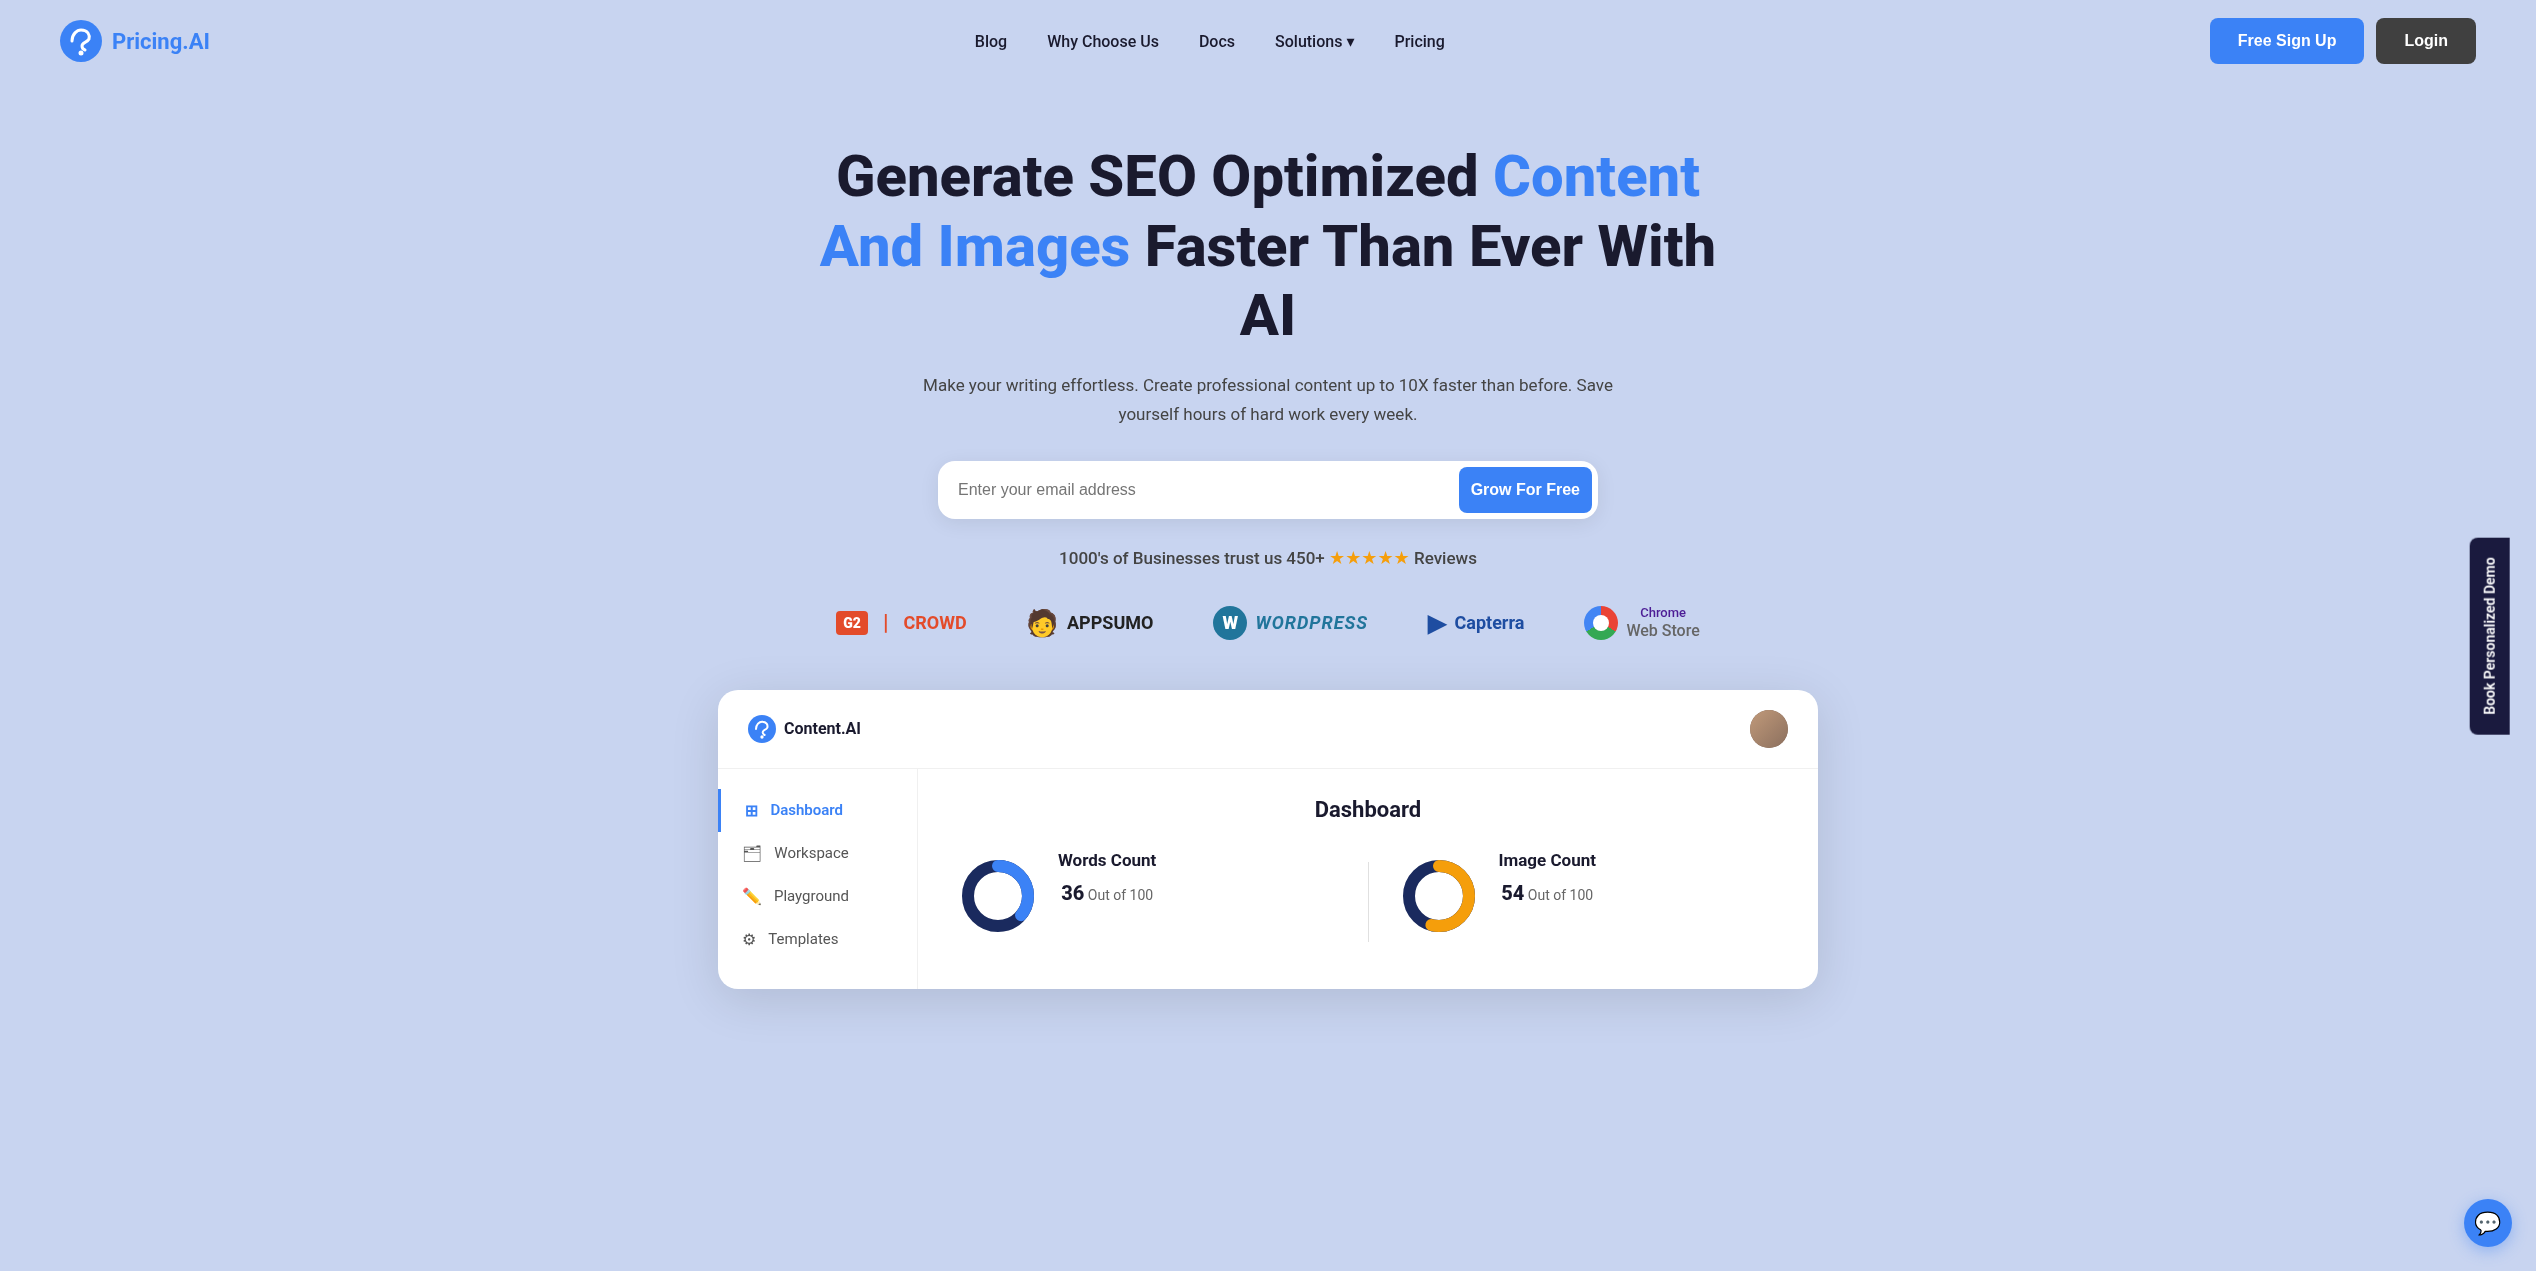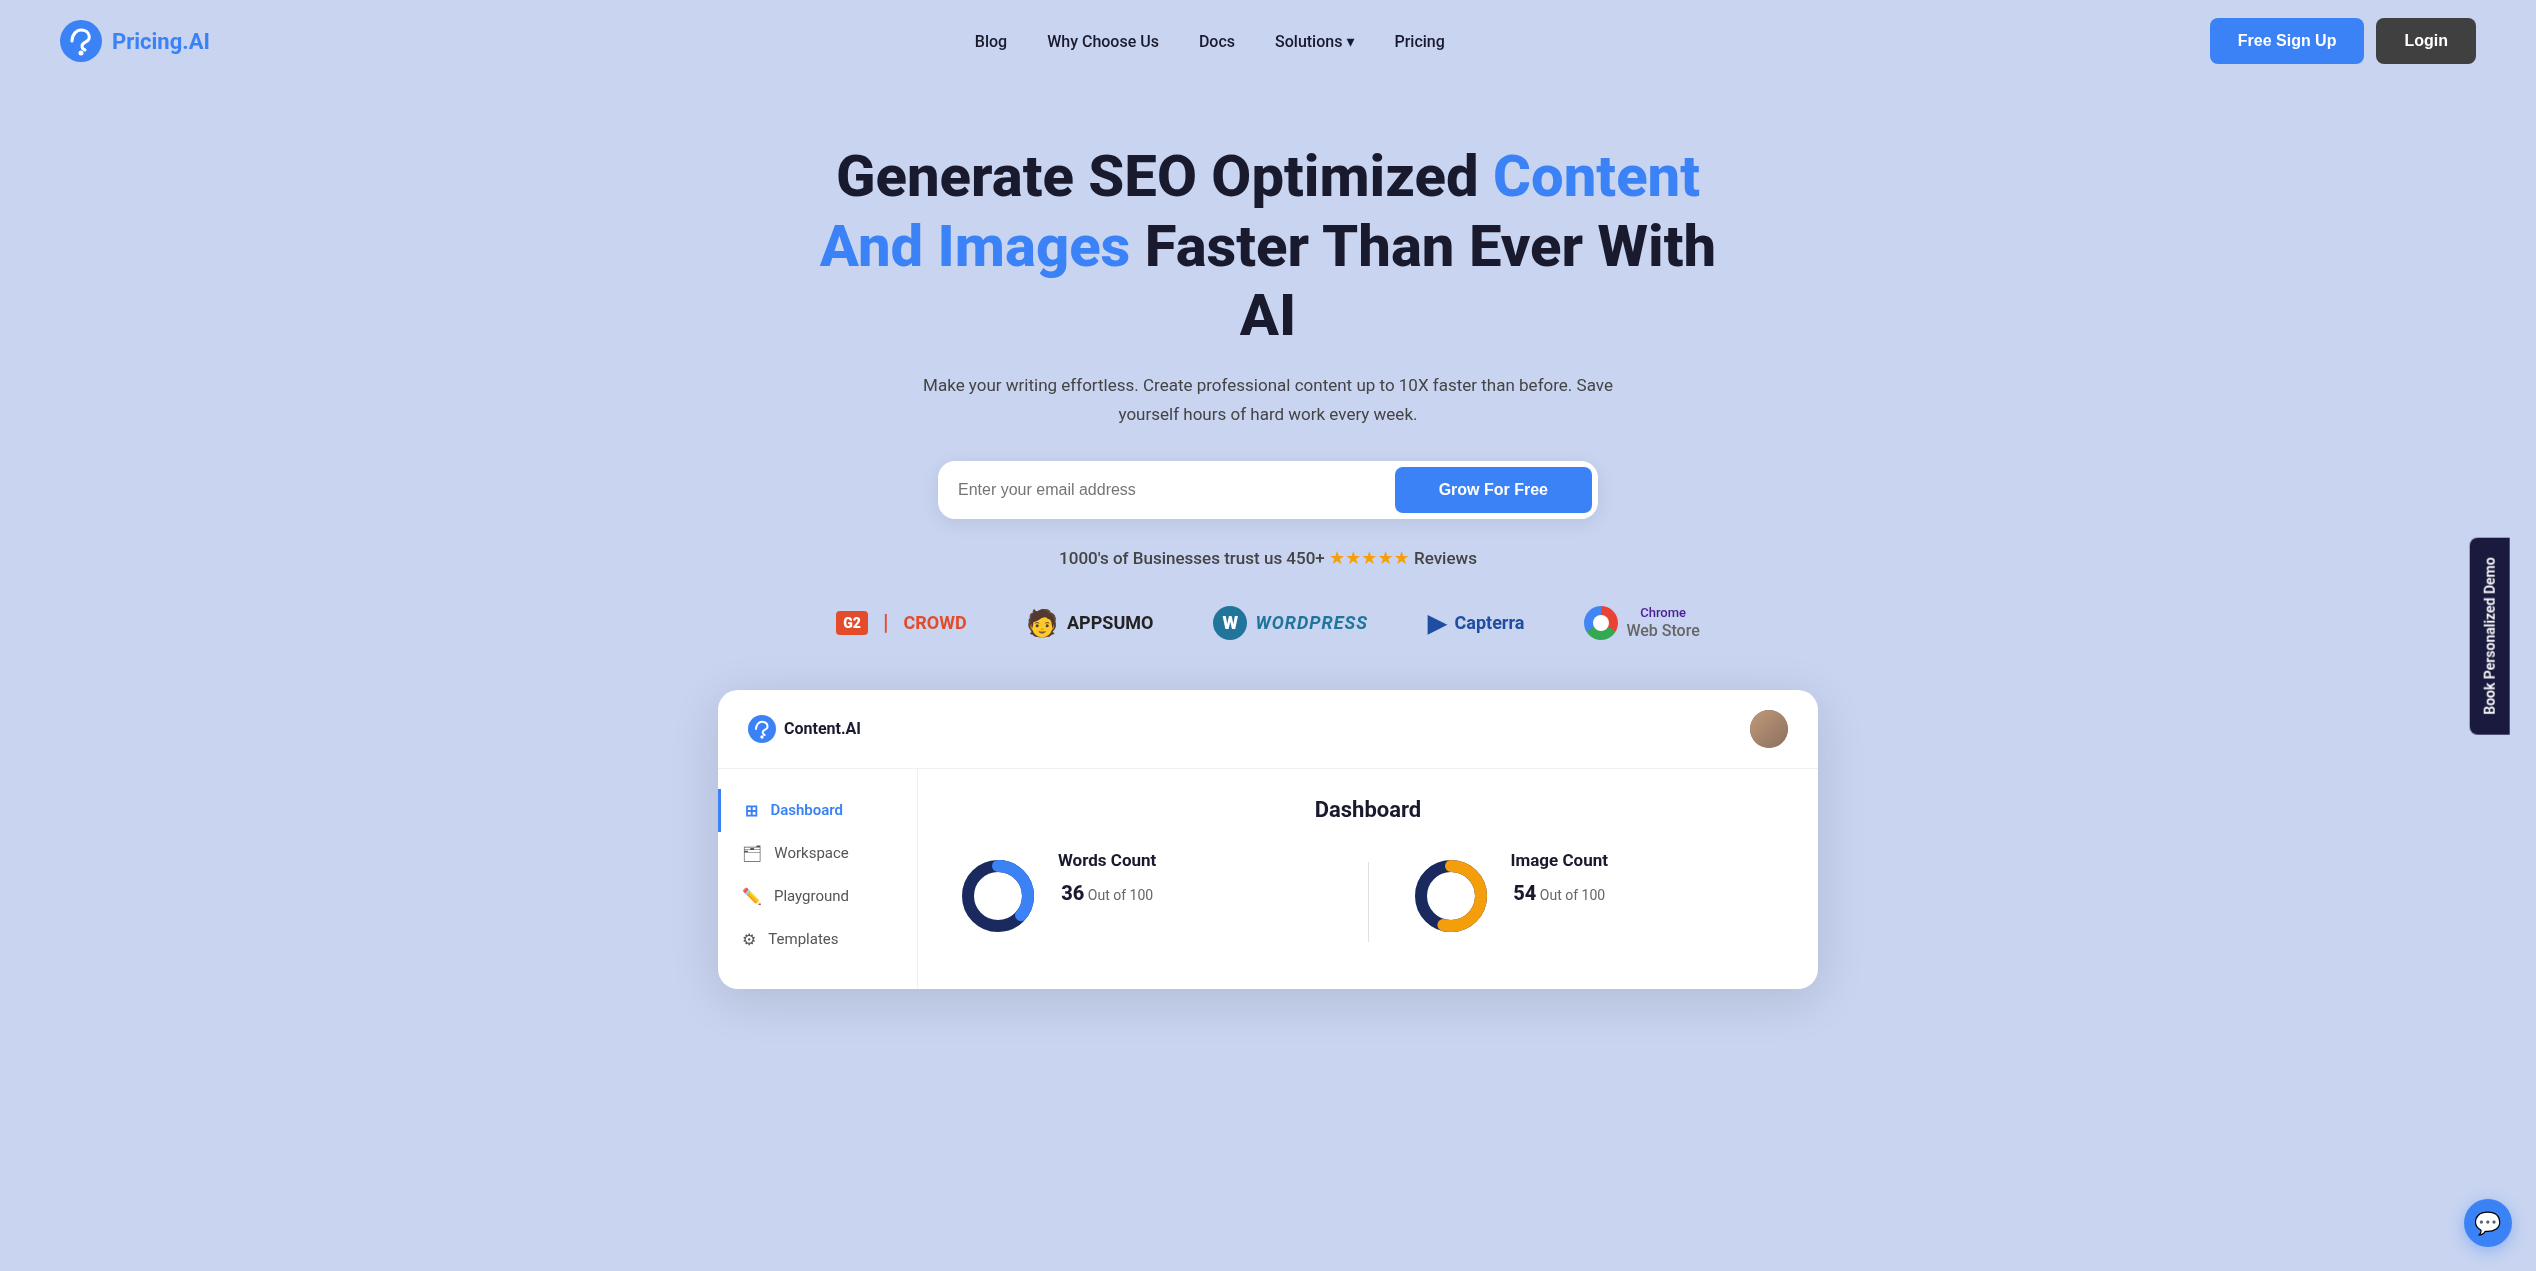--- a/index.html
+++ b/index.html
@@ -119,21 +119,21 @@
       border: none;
       outline: none;
       font-size: 16px;
       color: #888;
       background: transparent;
     }
     .btn-grow {
       background: #3b82f6;
       color: white;
       border: none;
-      padding: 14px 44px;
+      padding: 14px 12px;
       border-radius: 8px;
       font-size: 16px;
       font-weight: 600;
       cursor: pointer;
       white-space: nowrap;
       margin-left: 28px;
     }
 
     
     .trust {
@@ -241,21 +241,21 @@
       padding: 28px 40px;
     }
     .dashboard-title {
       font-size: 22px;
       font-weight: 700;
       color: #1a1a2e;
       margin-bottom: 28px;
     }
     .stats-row {
       display: flex;
-      gap: 12px;
+      gap: 0;
       align-items: flex-end;
     }
     .stat-card {
       display: flex;
       align-items: center;
       gap: 20px;
       flex: 1;
     }
     .stat-divider {
       width: 1px;

